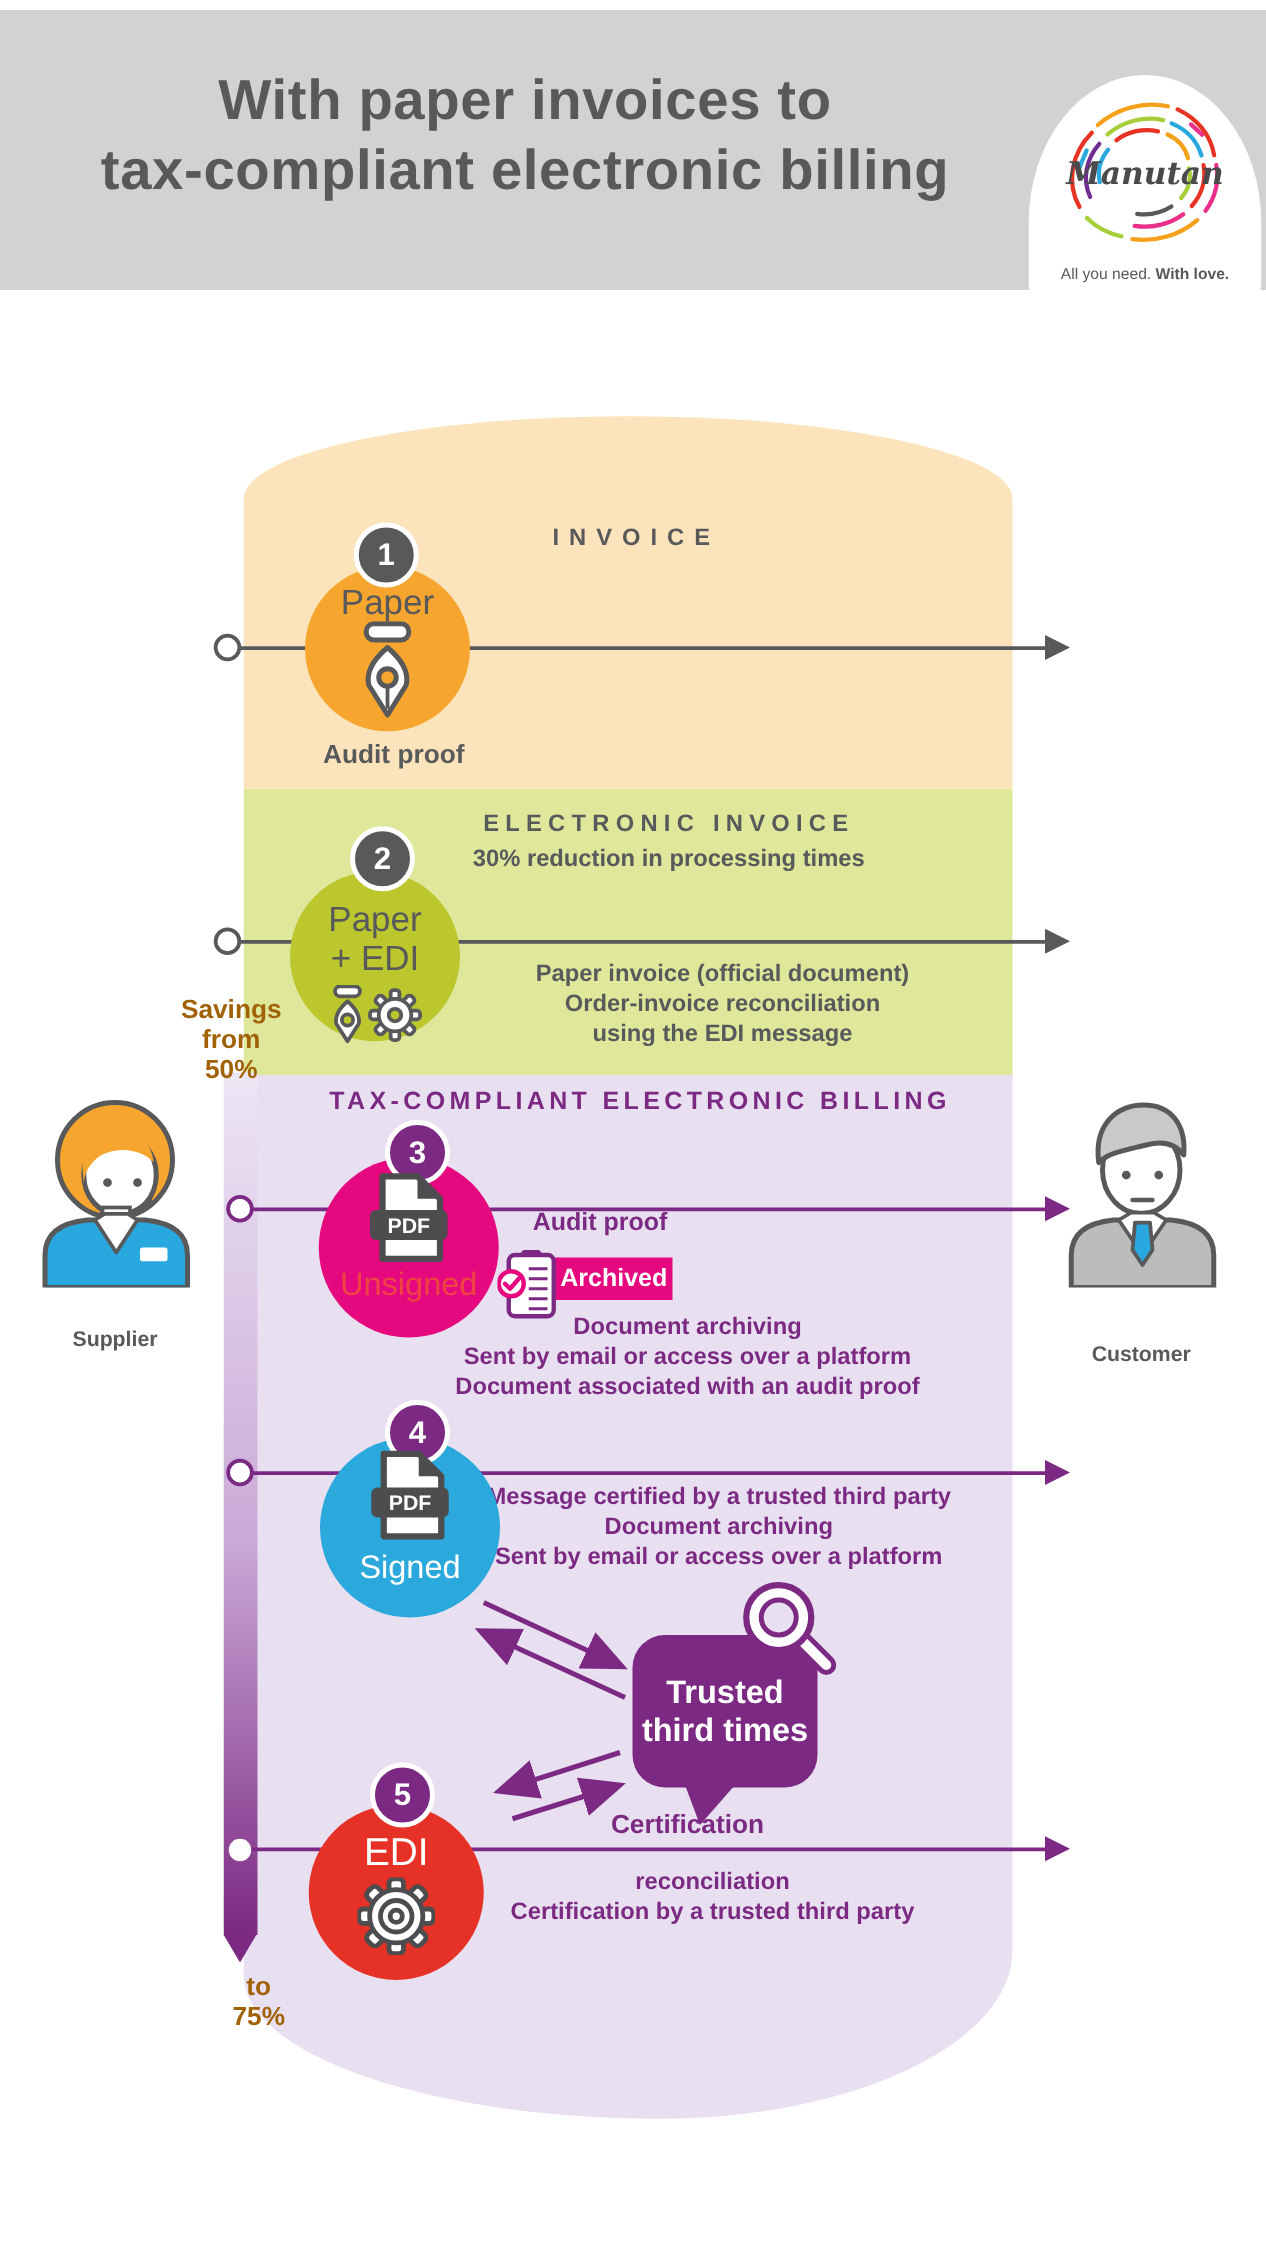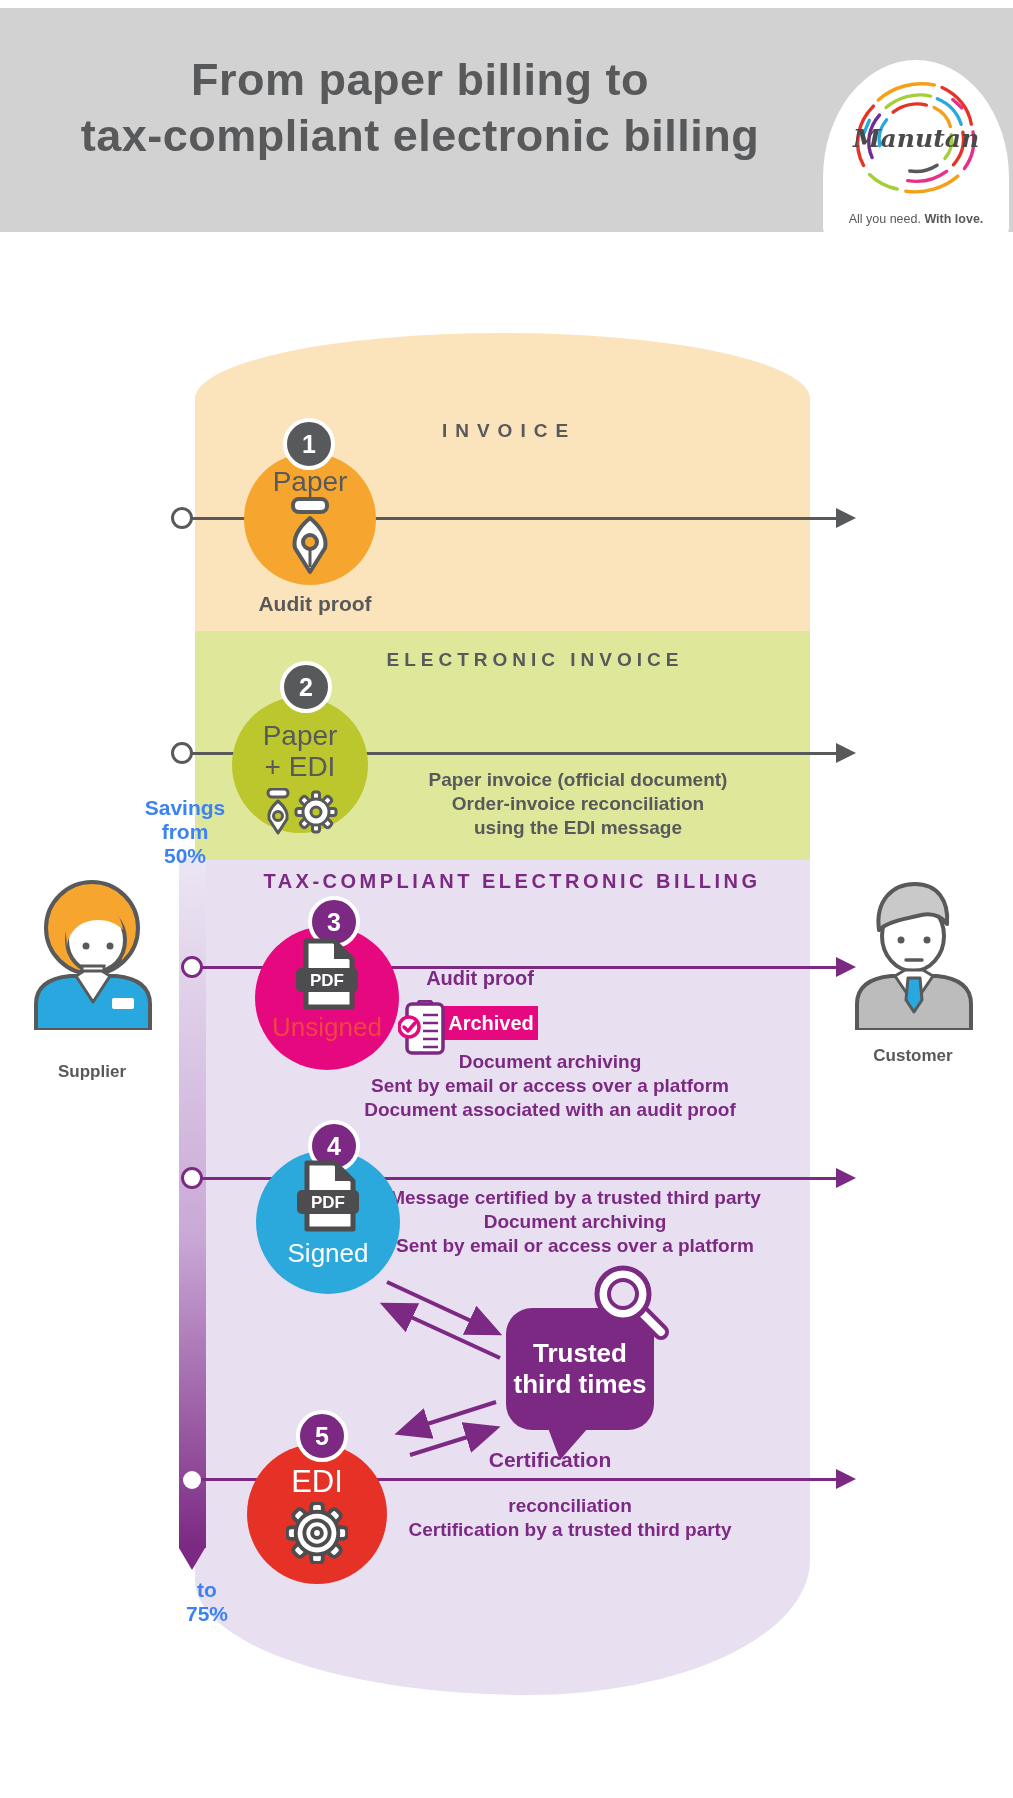--- a/index.html
+++ b/index.html
@@ -44,41 +44,41 @@
   .badge.dark{background:#58595b;}
   .badge.purple{background:#7b2982;}
   .circle-label{z-index:5;font-weight:normal;text-align:center;}
   .icon{z-index:5;}
   
   .savings-bar{left:179px;top:858px;width:27px;height:690px;z-index:2;
                background:linear-gradient(to bottom,#ece6f4 0%,#c9a8d6 55%,#7b2982 100%);}
   .savings-tip{left:179px;top:1548px;width:0;height:0;z-index:2;
                border-left:13.5px solid transparent;border-right:13.5px solid transparent;
                border-top:22px solid #7b2982;}
-  .savings-label{z-index:3;color:#3b82f6;font-weight:bold;font-size:21px;line-height:24px;text-align:center;}
+  .savings-label{z-index:3;color:#a16207;font-weight:bold;font-size:21px;line-height:24px;text-align:center;}
   
   .bubble{left:506px;top:1308px;width:148px;height:122px;background:#7b2982;border-radius:26px;z-index:3;
           display:flex;align-items:center;justify-content:center;}
   .bubble-text{color:#fff;font-weight:bold;font-size:26px;line-height:31px;text-align:center;}
   .bubble-tail{left:548px;top:1428px;width:0;height:0;z-index:3;
                border-left:12px solid transparent;border-right:28px solid transparent;
                border-top:32px solid #7b2982;}
   
   .archived-badge{left:444px;top:1006px;width:94px;height:34px;background:#e5087e;z-index:4;
                   color:#fff;font-weight:bold;font-size:20px;display:flex;align-items:center;justify-content:center;}
   .actor-label{z-index:3;color:#58595b;font-weight:bold;font-size:17px;text-align:center;}
 </style>
 </head>
 <body>
 
 <div id="canvas">
 
   <div class="abs header-band"></div>
   <div class="abs main-title">
-    <div>From paper billing to</div>
+    <div>With paper invoices to</div>
     <div>tax-compliant electronic billing</div>
   </div>
 
   <div class="abs logo-panel">
     <svg class="abs" style="left:18px;top:14px;" width="150" height="138" viewBox="0 0 150 138">
       <g fill="none" stroke-linecap="round" stroke-width="3.4" transform="rotate(-12 75 64)">
         <path d="M18,80 A58,52 0 0 1 40,24" stroke="#e63323"></path>
         <path d="M46,19 A60,54 0 0 1 104,16" stroke="#f5a01a"></path>
         <path d="M111,20 A58,52 0 0 1 132,62" stroke="#e63323"></path>
         <path d="M132,70 A56,50 0 0 1 116,104" stroke="#e8308a"></path>
@@ -104,20 +104,21 @@
       <b>With love.</b>
     </div>
   </div>
 
   <div class="abs sec sec1"></div>
   <div class="abs sec sec2"></div>
   <div class="abs sec sec3"></div>
 
   <div class="abs sec-title ctr" style="left:309px;top:420px;width:400px;letter-spacing:8px;">INVOICE</div>
   <div class="abs sec-title ctr" style="left:335px;top:649px;width:400px;letter-spacing:5px;">ELECTRONIC INVOICE</div>
+  <div class="abs sec-sub ctr" style="left:335px;top:677px;width:400px;">30% reduction in processing times</div>
   <div class="abs sec-title purple ctr" style="left:212px;top:870px;width:600px;letter-spacing:3.5px;font-size:20px;">TAX-COMPLIANT ELECTRONIC BILLING</div>
 
   <div class="abs savings-label" style="left:130px;top:796px;width:110px;">
     <div>Savings</div>
     <div>from</div>
     <div>50%</div>
   </div>
   <div class="abs savings-bar"></div>
   <div class="abs savings-tip"></div>
   <div class="abs savings-label" style="left:157px;top:1578px;width:100px;">
@@ -308,15 +309,15 @@
   <svg class="abs" style="left:845px;top:872px;z-index:2;" width="136" height="158" viewBox="0 0 136 158">
     <ellipse cx="68" cy="64" rx="31" ry="35" fill="#fff" stroke="#58595b" stroke-width="4"></ellipse>
     <path d="M34,58 C30,28 48,12 70,12 C92,12 104,28 102,52 C96,44 86,40 72,44 C56,48 42,50 34,58 Z" fill="#c9c9c9" stroke="#58595b" stroke-width="4" stroke-linejoin="round"></path>
     <circle cx="56" cy="68" r="3.5" fill="#58595b"></circle>
     <circle cx="82" cy="68" r="3.5" fill="#58595b"></circle>
     <line x1="61" y1="88" x2="77" y2="88" stroke="#58595b" stroke-width="3.5" stroke-linecap="round"></line>
     <path d="M12,158 L12,132 C12,114 26,106 46,104 L92,104 C112,106 126,114 126,132 L126,158 Z" fill="#bcbcbc" stroke="#58595b" stroke-width="4"></path>
     <path d="M50,104 L69,132 L88,104 L78,98 L60,98 Z" fill="#fff" stroke="#58595b" stroke-width="3" stroke-linejoin="round"></path>
     <path d="M63,106 L75,106 L77,128 L69,140 L61,128 Z" fill="#29a8df" stroke="#58595b" stroke-width="3" stroke-linejoin="round"></path>
   </svg>
-  <div class="abs actor-label" style="left:845px;top:1046px;width:136px;">Customer</div>
+  <div class="abs actor-label" style="left:845px;top:1074px;width:136px;">Customer</div>
 
 </div>
 
 </body></html>

